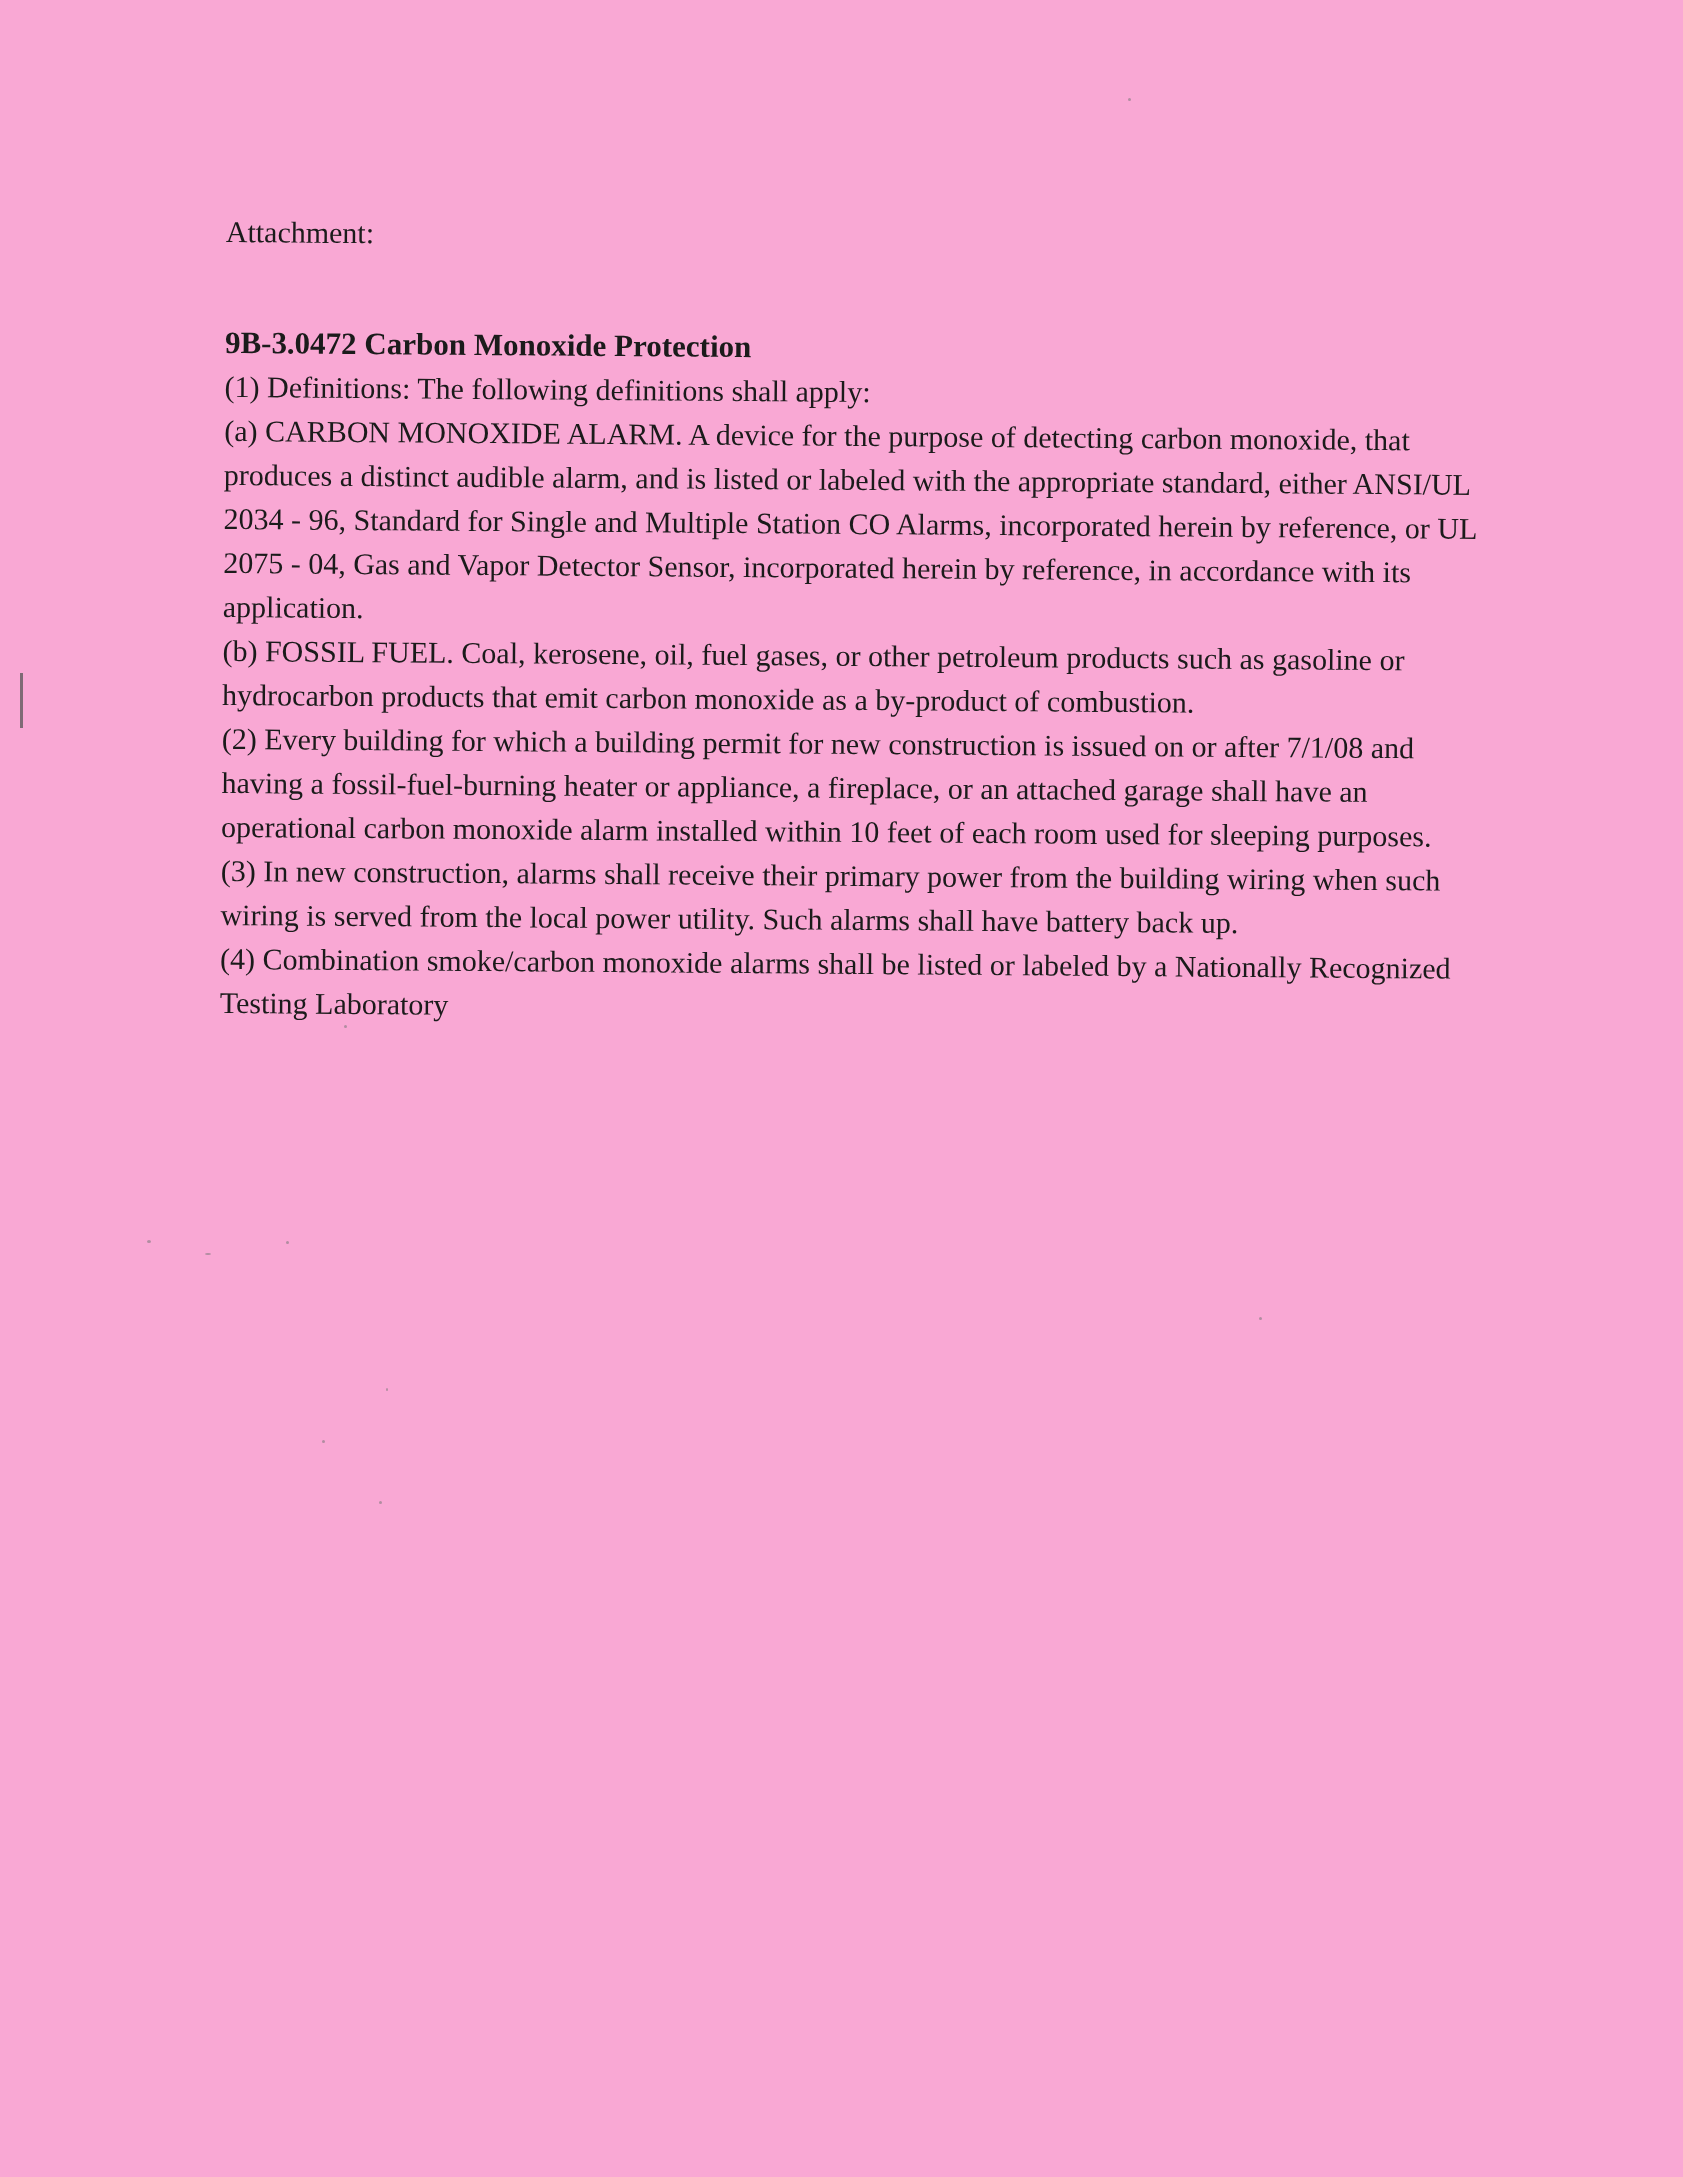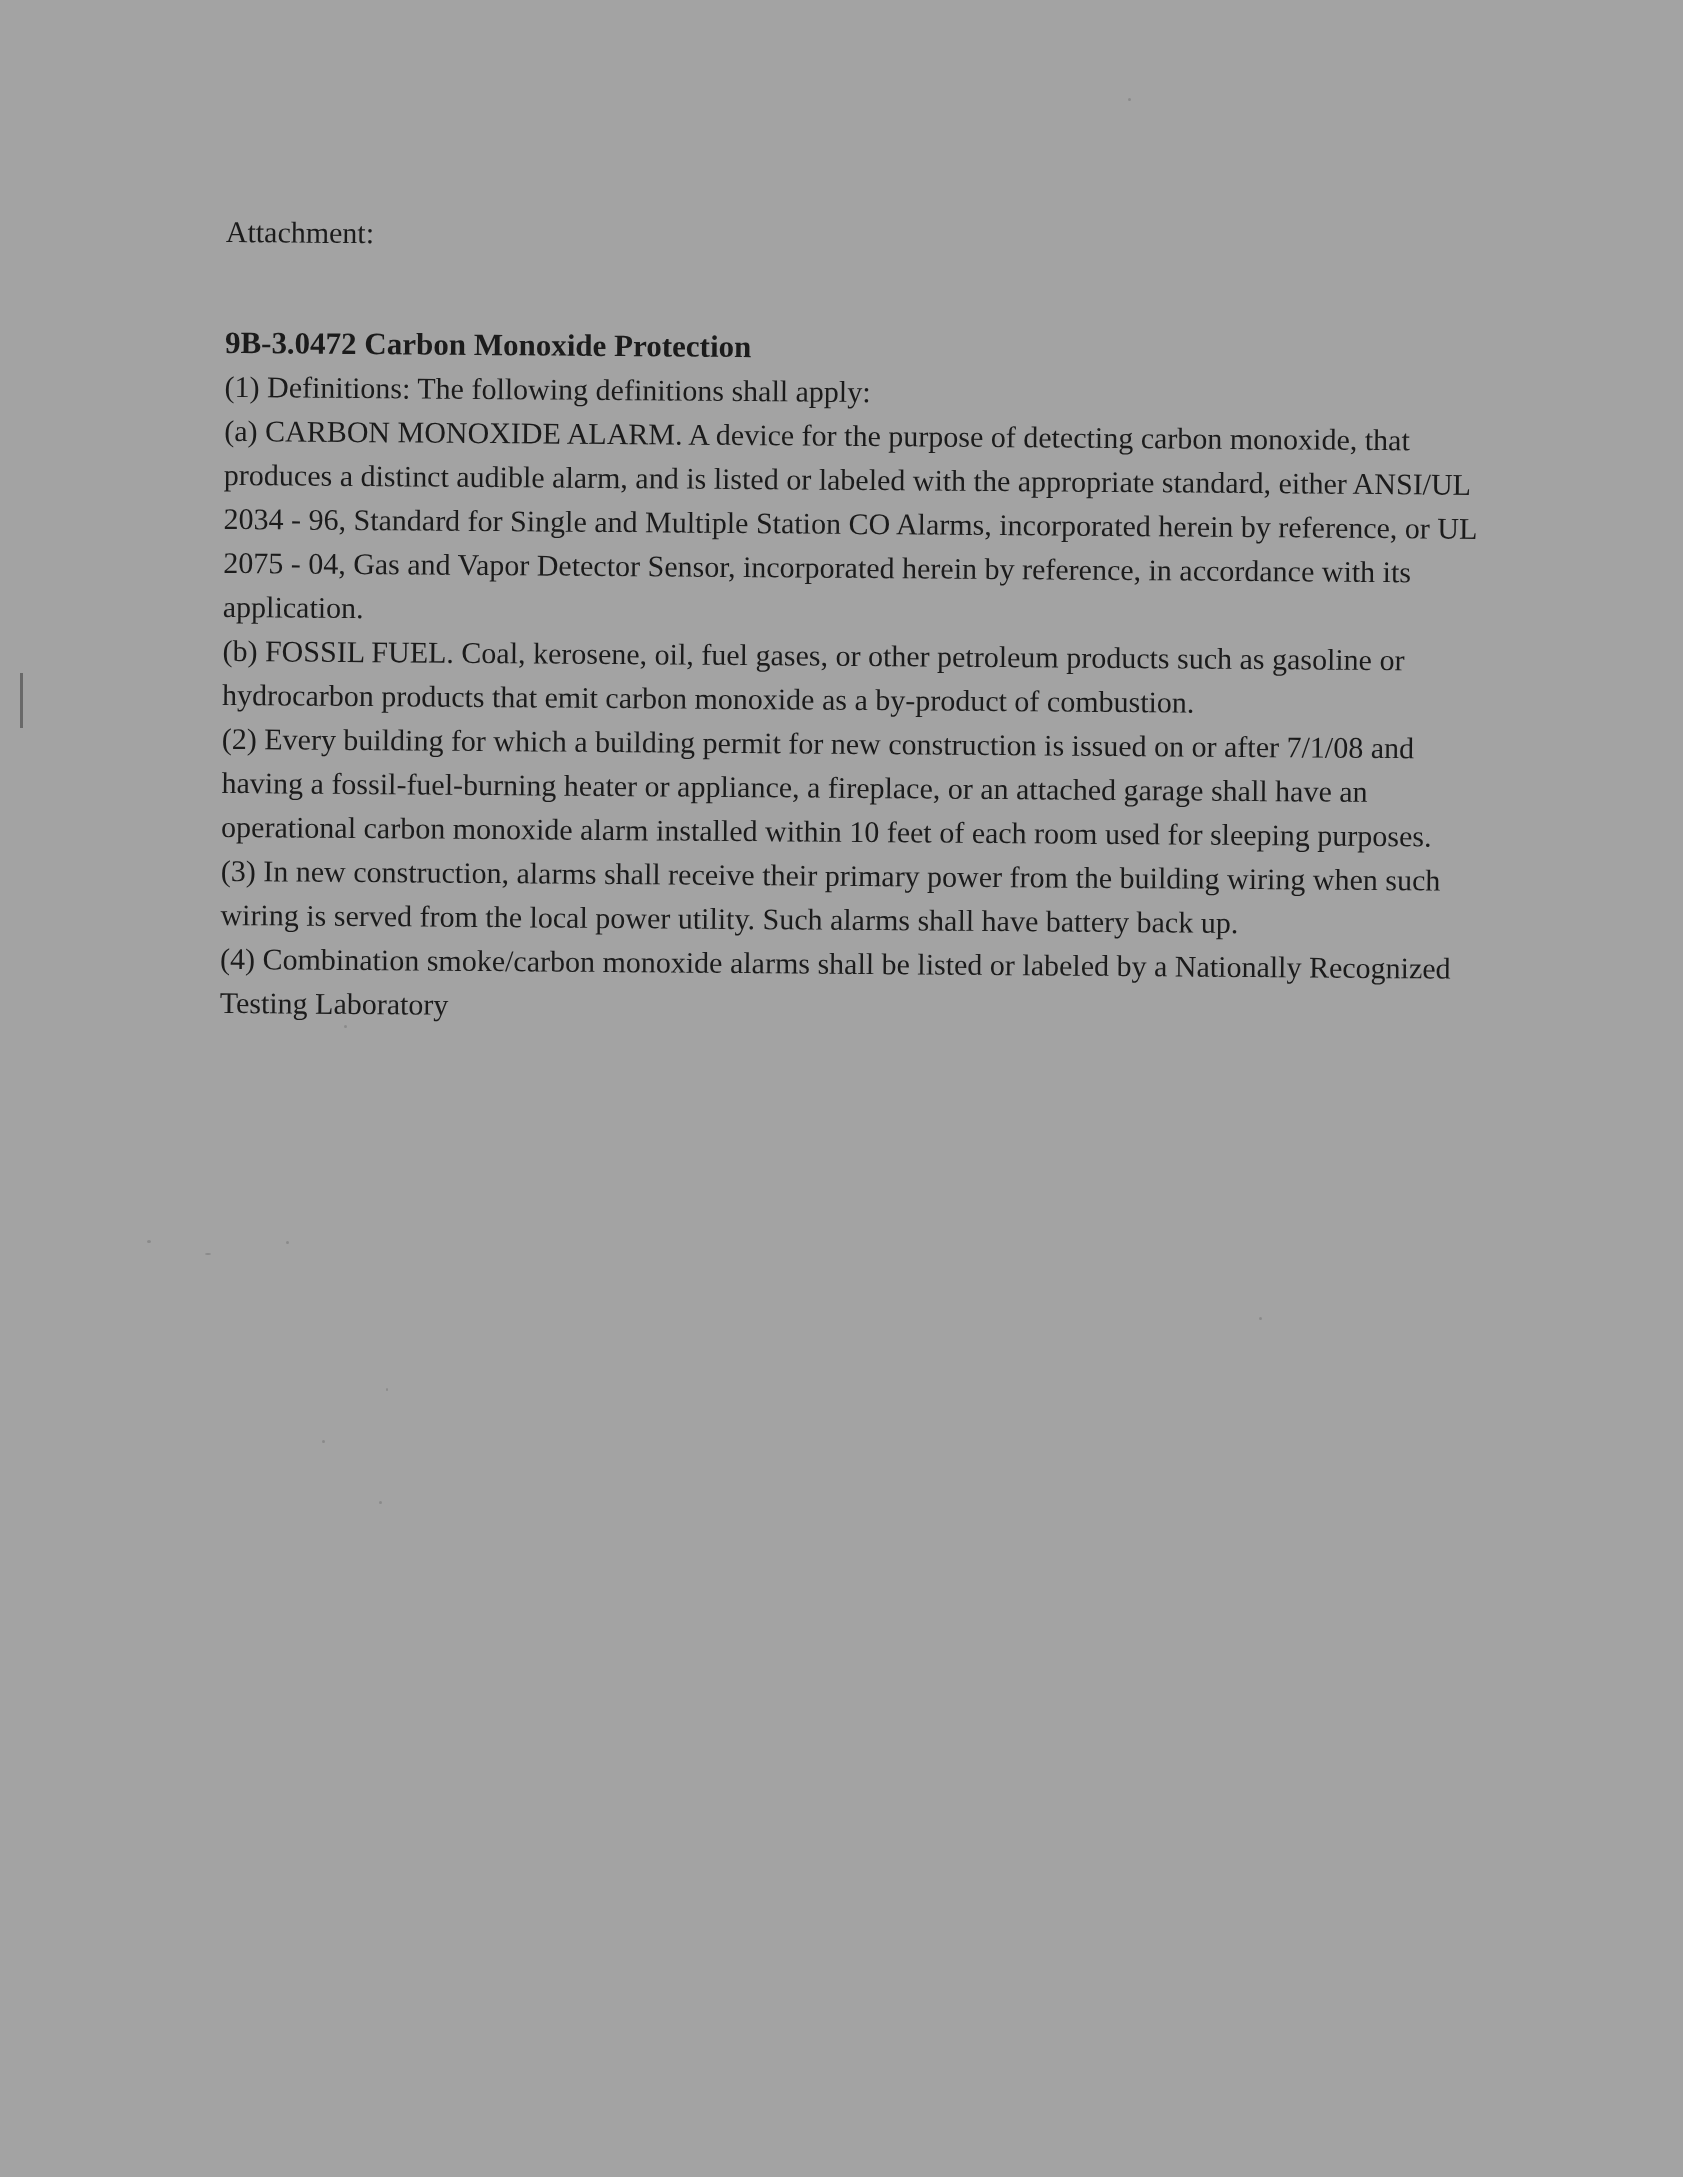--- a/index.html
+++ b/index.html
@@ -4,21 +4,21 @@
 <style>
   html, body {
     margin: 0;
     padding: 0;
     background: #ffffff;
   }
   .page {
     position: relative;
     width: 1683px;
     height: 2177px;
-    background: #a3a3a3;
+    background: #f9a8d4;
     overflow: hidden;
     font-family: "Liberation Serif", "DejaVu Serif", serif;
     color: #1b1b1b;
   }
   .content {
     position: absolute;
     left: 226px;
     top: 210px;
     width: 1272px;
     transform: rotate(0.45deg);

